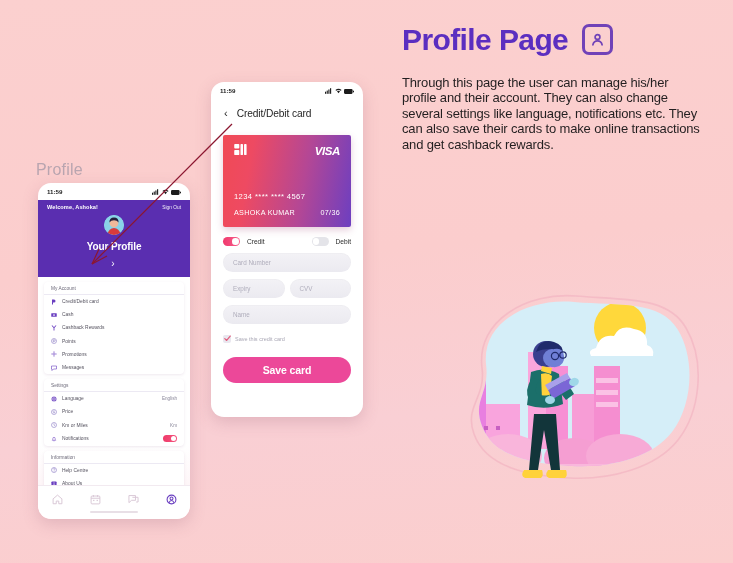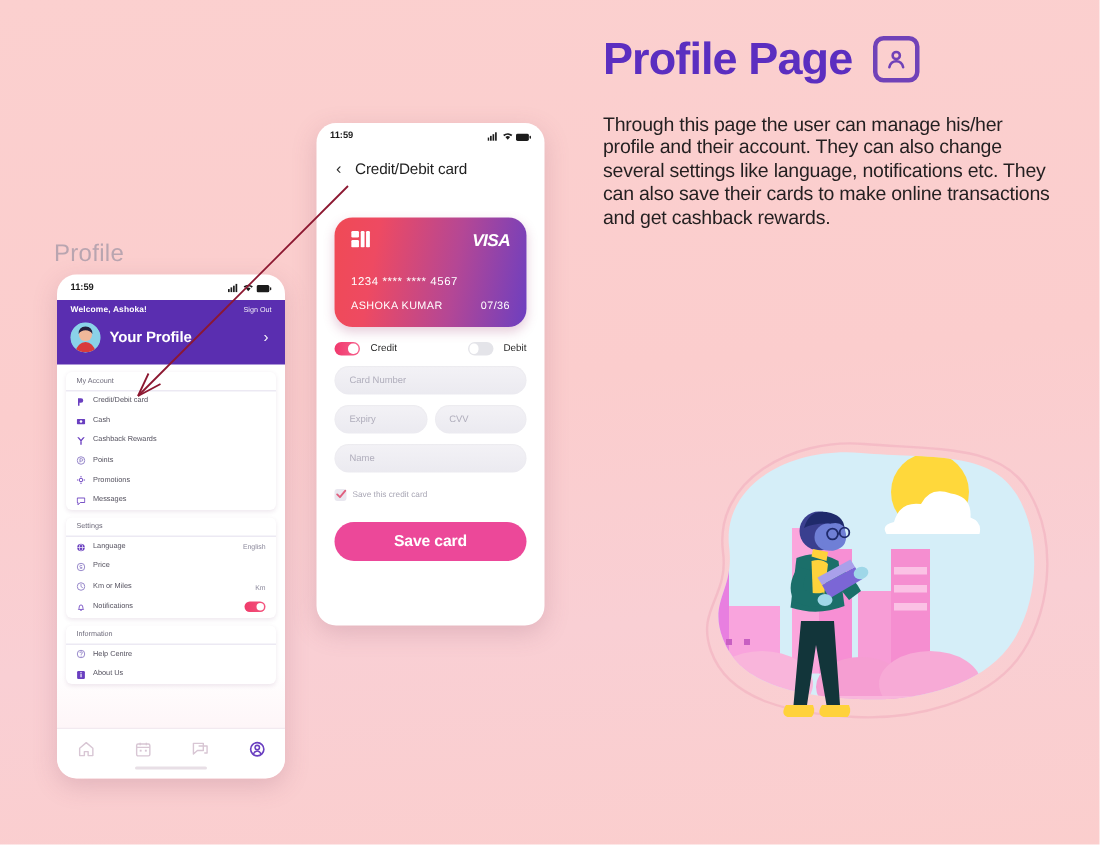--- a/index.html
+++ b/index.html
@@ -63,21 +63,21 @@
   .sb-icons { display: flex; align-items: flex-end; gap: 2.5px; }
   .sb-icons svg { display:block; }
 
   
   #left-header {
     background: #5a2eb0; padding: 4px 9px 8px 9px; color: #fff;
   }
   #welcome-row { display: flex; justify-content: space-between; align-items: center; }
   #welcome-text { font-size: 5.6px; font-weight: 700; letter-spacing: 0.1px; }
   #signout { font-size: 4.8px; opacity: 0.92; }
-  #profile-row { display: flex; align-items: center; margin-top: 5px; gap: 6px; }
+  #profile-row { display: flex; align-items: center; margin-top: 5px; gap: 6px; flex-direction: column; }
   #avatar {
     width: 20px; height: 20px; border-radius: 50%;
     background: #8ad2e8; overflow: hidden; flex: none; position: relative;
   }
   #avatar svg { display: block; }
   #your-profile { font-size: 10px; font-weight: 700; flex: 1; letter-spacing: -0.1px; }
   #profile-chev { font-size: 10px; font-weight: 400; opacity: 0.95; margin-right: 2px; }
 
   .card-block {
     background: #fff; margin: 5px 6px 0 6px; border-radius: 4px;
@@ -121,21 +121,21 @@
   }
 
   
   #right-nav {
     display: flex; align-items: center; gap: 9px; padding: 9px 12px 9px 13px;
   }
   #back-chev { font-size: 11px; color: #2a2a2a; line-height: 1; }
   #right-nav-title { font-size: 10.2px; color: #1f1f1f; letter-spacing: -0.1px; }
 
   #credit-card {
-    margin: 17px 12px 0 12px; height: 73px; border-radius: 12px;
+    margin: 7px 12px 0 12px; height: 92px; border-radius: 2px;
     background: linear-gradient(100deg,#f04a55 0%,#ee4a62 22%,#b44795 62%,#6d3fc0 100%);
     position: relative; padding: 9px 11px; color: #fff;
     box-shadow: 0 3px 7px rgba(160,60,110,0.25);
   }
   #chip { width: 14px; height: 11px; }
   #chip svg { display: block; }
   #visa {
     position: absolute; right: 11px; top: 10px;
     font-size: 11.5px; font-weight: 700; font-style: italic;
     letter-spacing: -0.4px;

